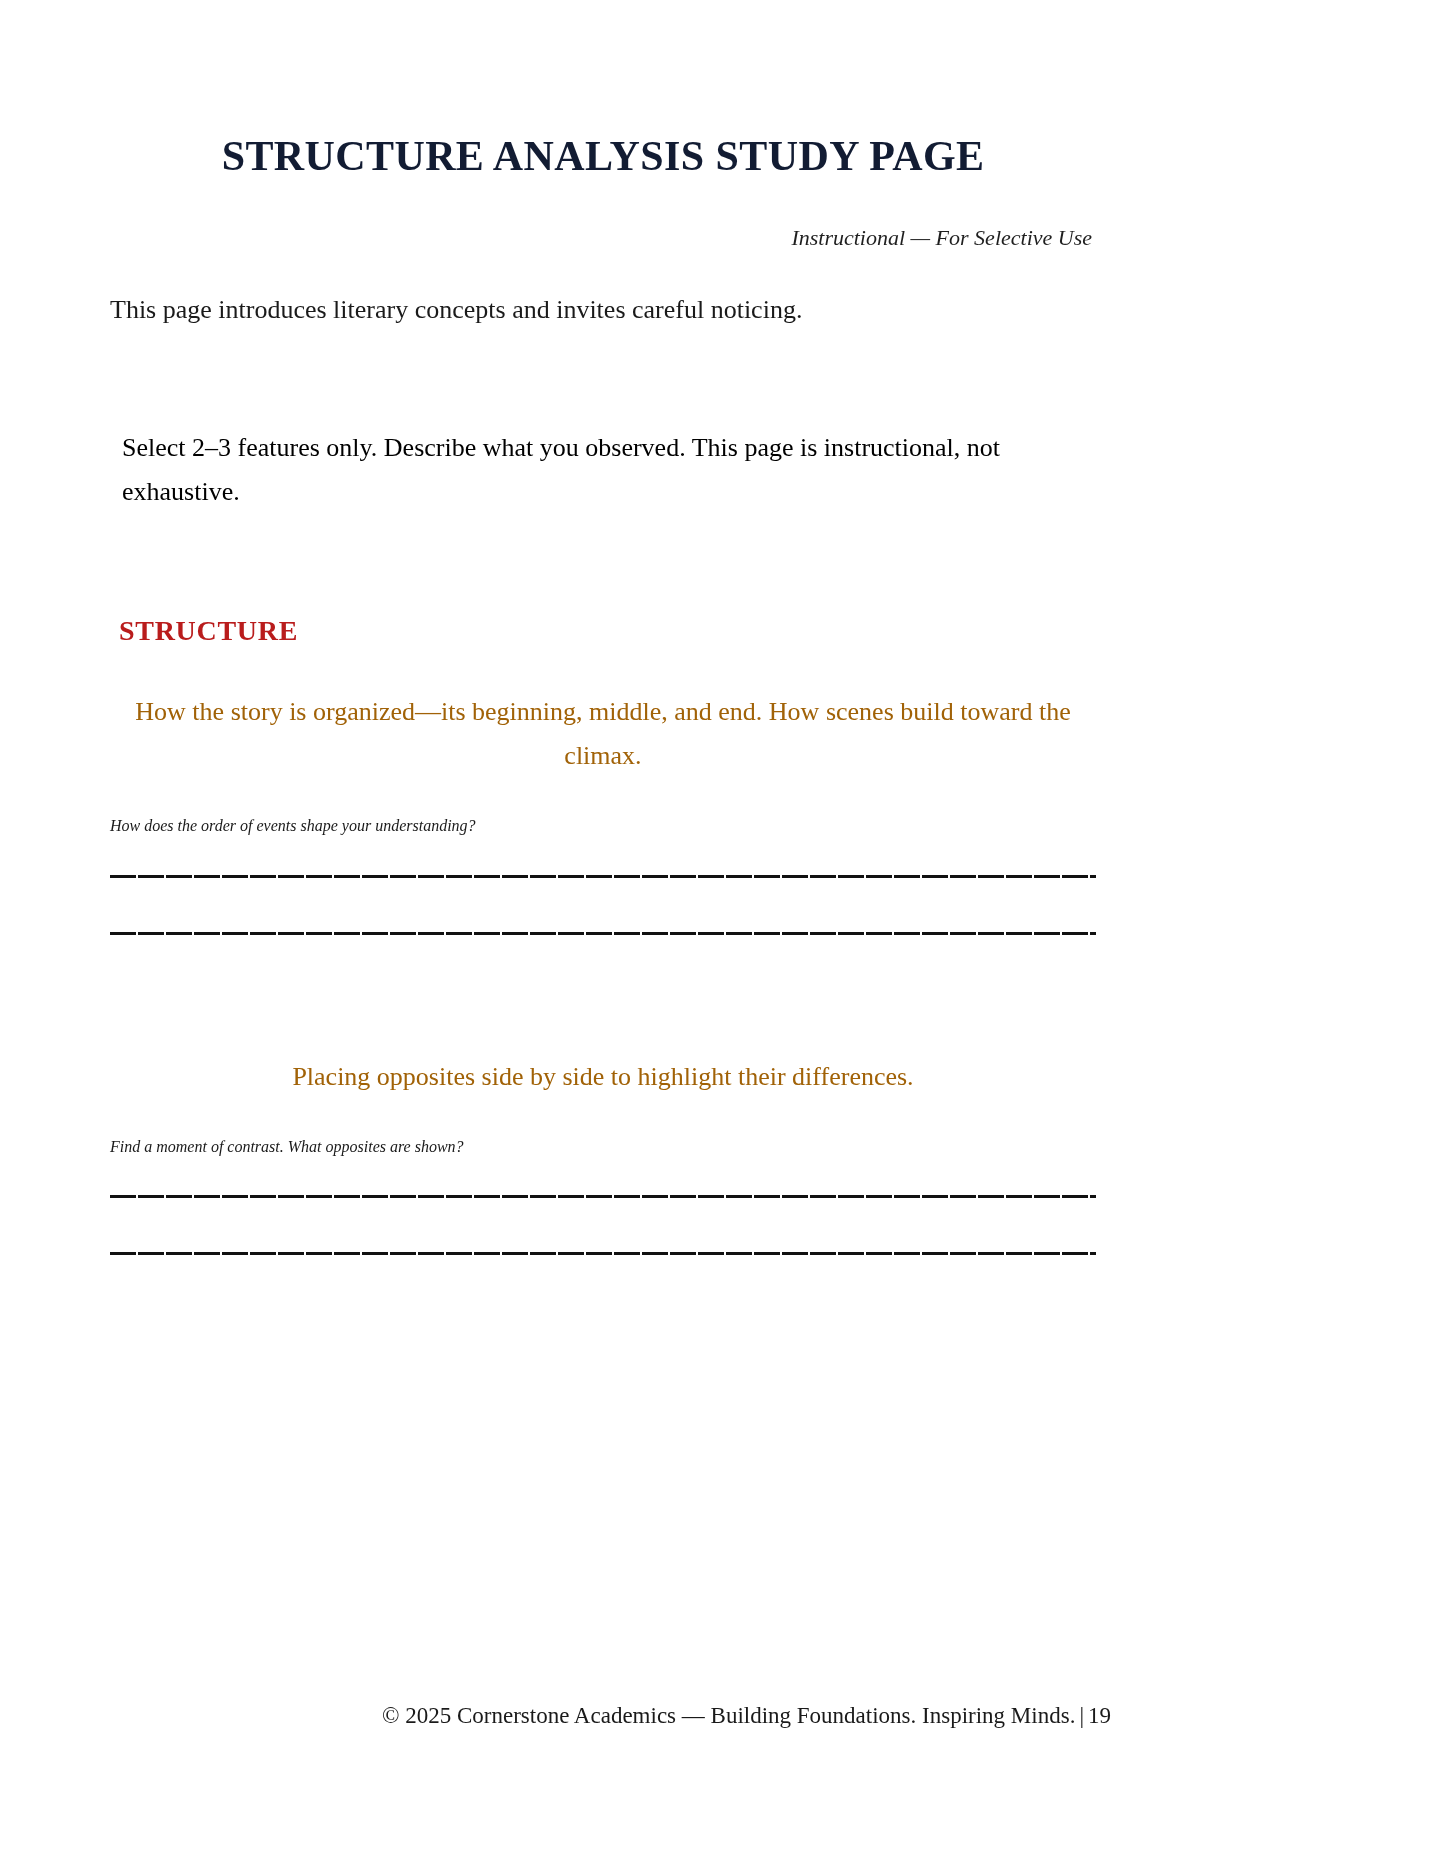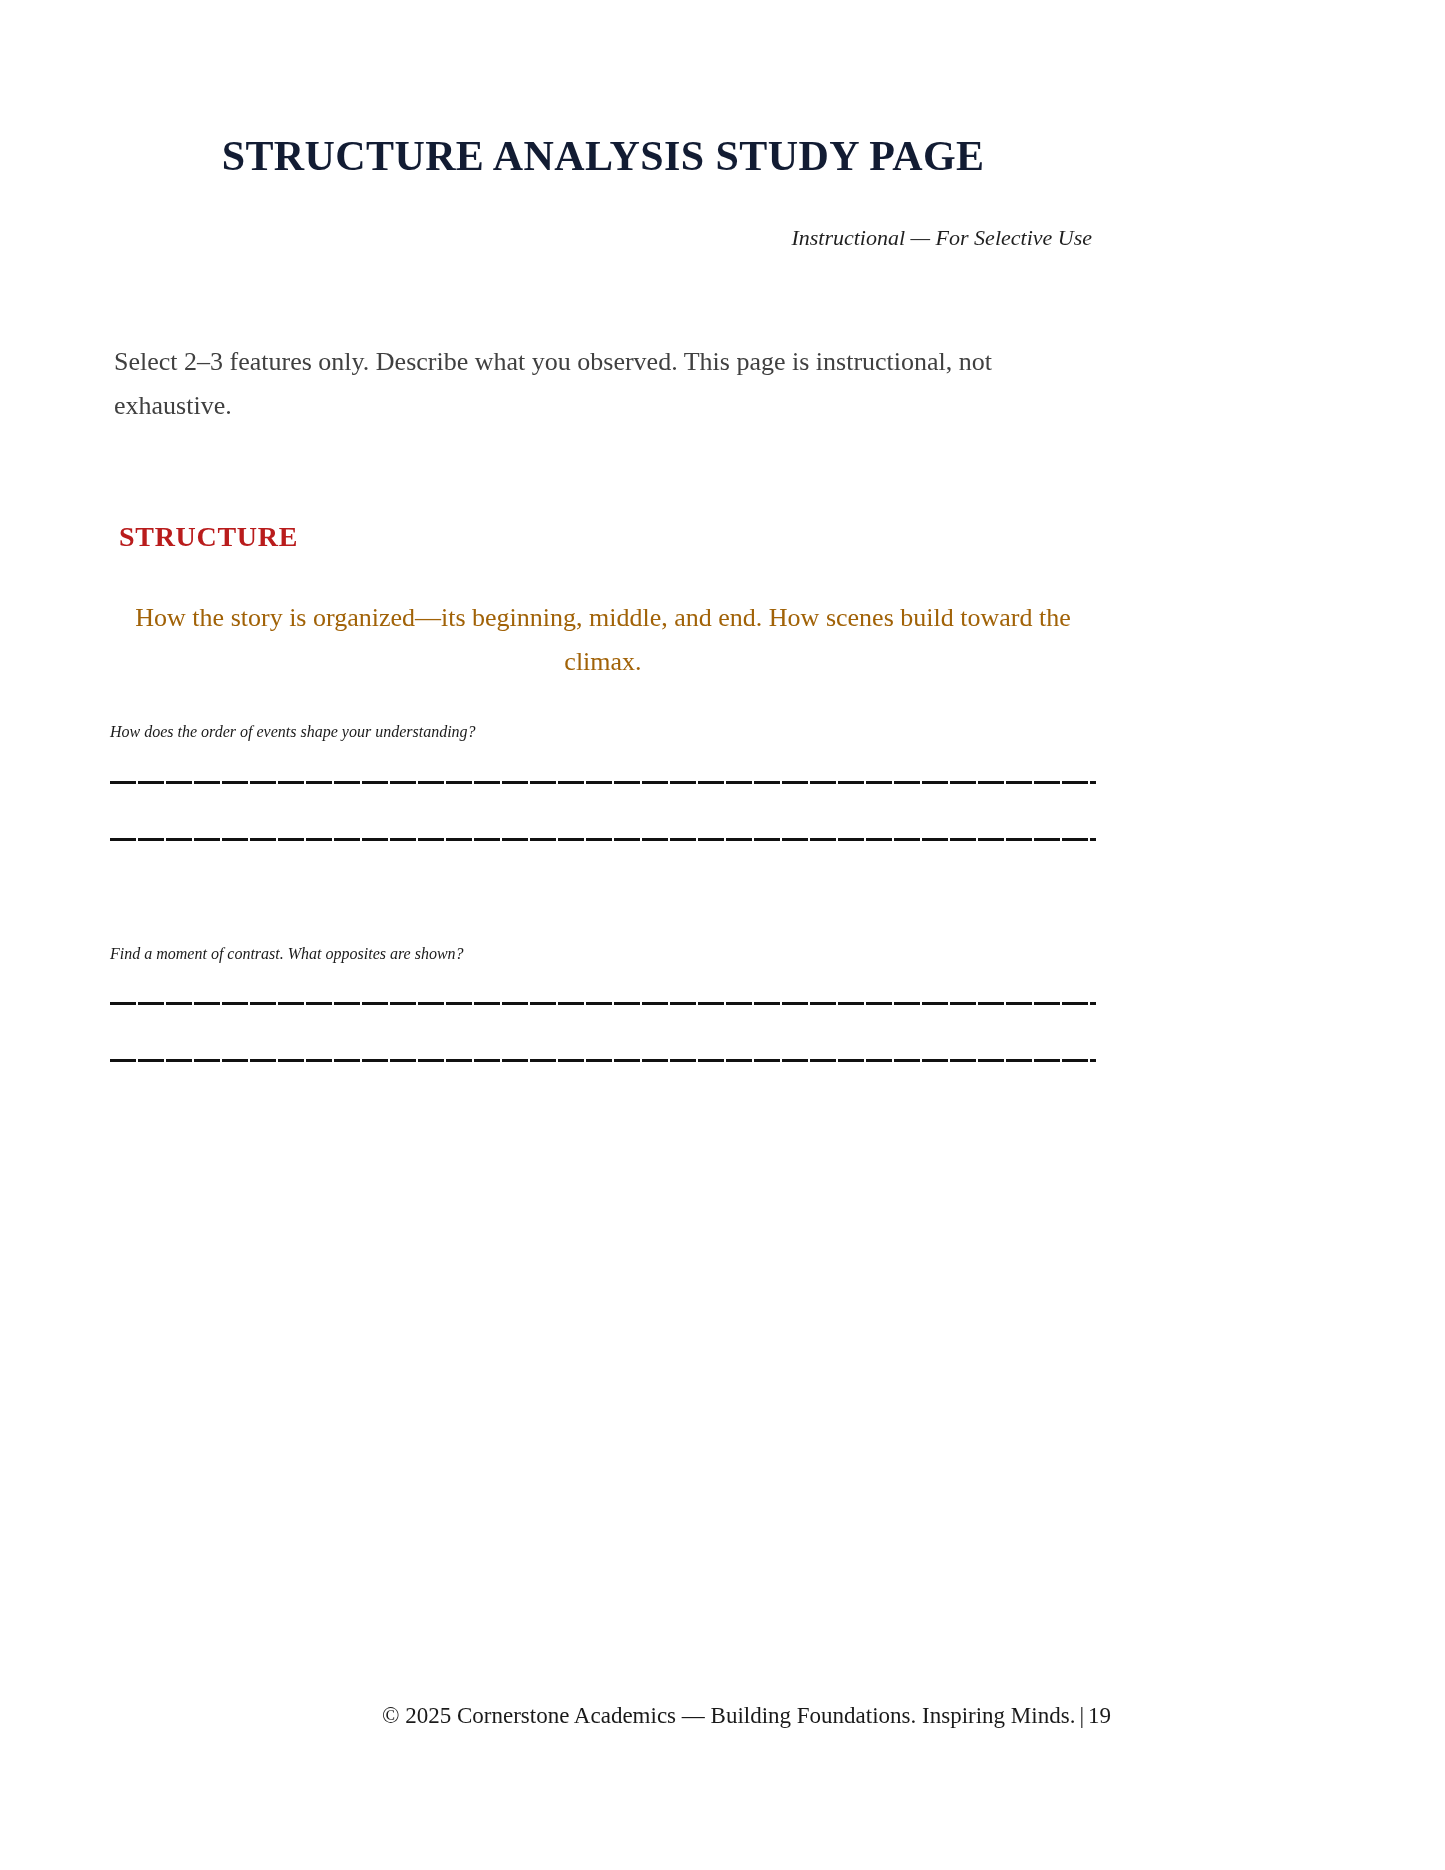--- a/index.html
+++ b/index.html
@@ -57,25 +57,25 @@
 
   .intro-paragraph {
     margin: 0;
     padding-top: 32px;
     font-size: 26px;
     line-height: 1.62;
     color: #1a1a1a;
   }
 
   .lead-paragraph {
-    margin: 4px;
+    margin: 12px;
     padding-top: 83px;
     font-size: 26px;
     line-height: 1.72;
-    color: #404040;
+    color: #000000;
   }
 
   .section {
     padding-top: 78px;
   }
 
   .section-heading {
     margin: 9px;
     font-family: "Liberation Serif", "DejaVu Serif", serif;
     font-weight: bold;
@@ -144,34 +144,36 @@
 <body>
 
 <div class="page">
 
   <div class="content">
 
     <h1 class="doc-title">STRUCTURE ANALYSIS STUDY PAGE</h1>
 
     <p class="doc-subtitle">Instructional — For Selective Use</p>
 
+    <p class="intro-paragraph">This page introduces literary concepts and invites careful noticing.</p>
 
     <p class="lead-paragraph">Select 2–3 features only. Describe what you observed. This page is instructional, not exhaustive.</p>
 
     <section class="section">
       <h2 class="section-heading">STRUCTURE</h2>
       <p class="section-body">How the story is organized—its beginning, middle, and end. How scenes build toward the climax.</p>
       <p class="section-prompt">How does the order of events shape your understanding?</p>
       <div class="answer-lines">
         <div class="answer-line"></div>
         <div class="answer-line"></div>
       </div>
     </section>
 
     <section class="section">
+      <p class="section-body">Placing opposites side by side to highlight their differences.</p>
       <p class="section-prompt">Find a moment of contrast. What opposites are shown?</p>
       <div class="answer-lines">
         <div class="answer-line"></div>
         <div class="answer-line"></div>
       </div>
     </section>
 
   </div>
 
   <div class="footer">

